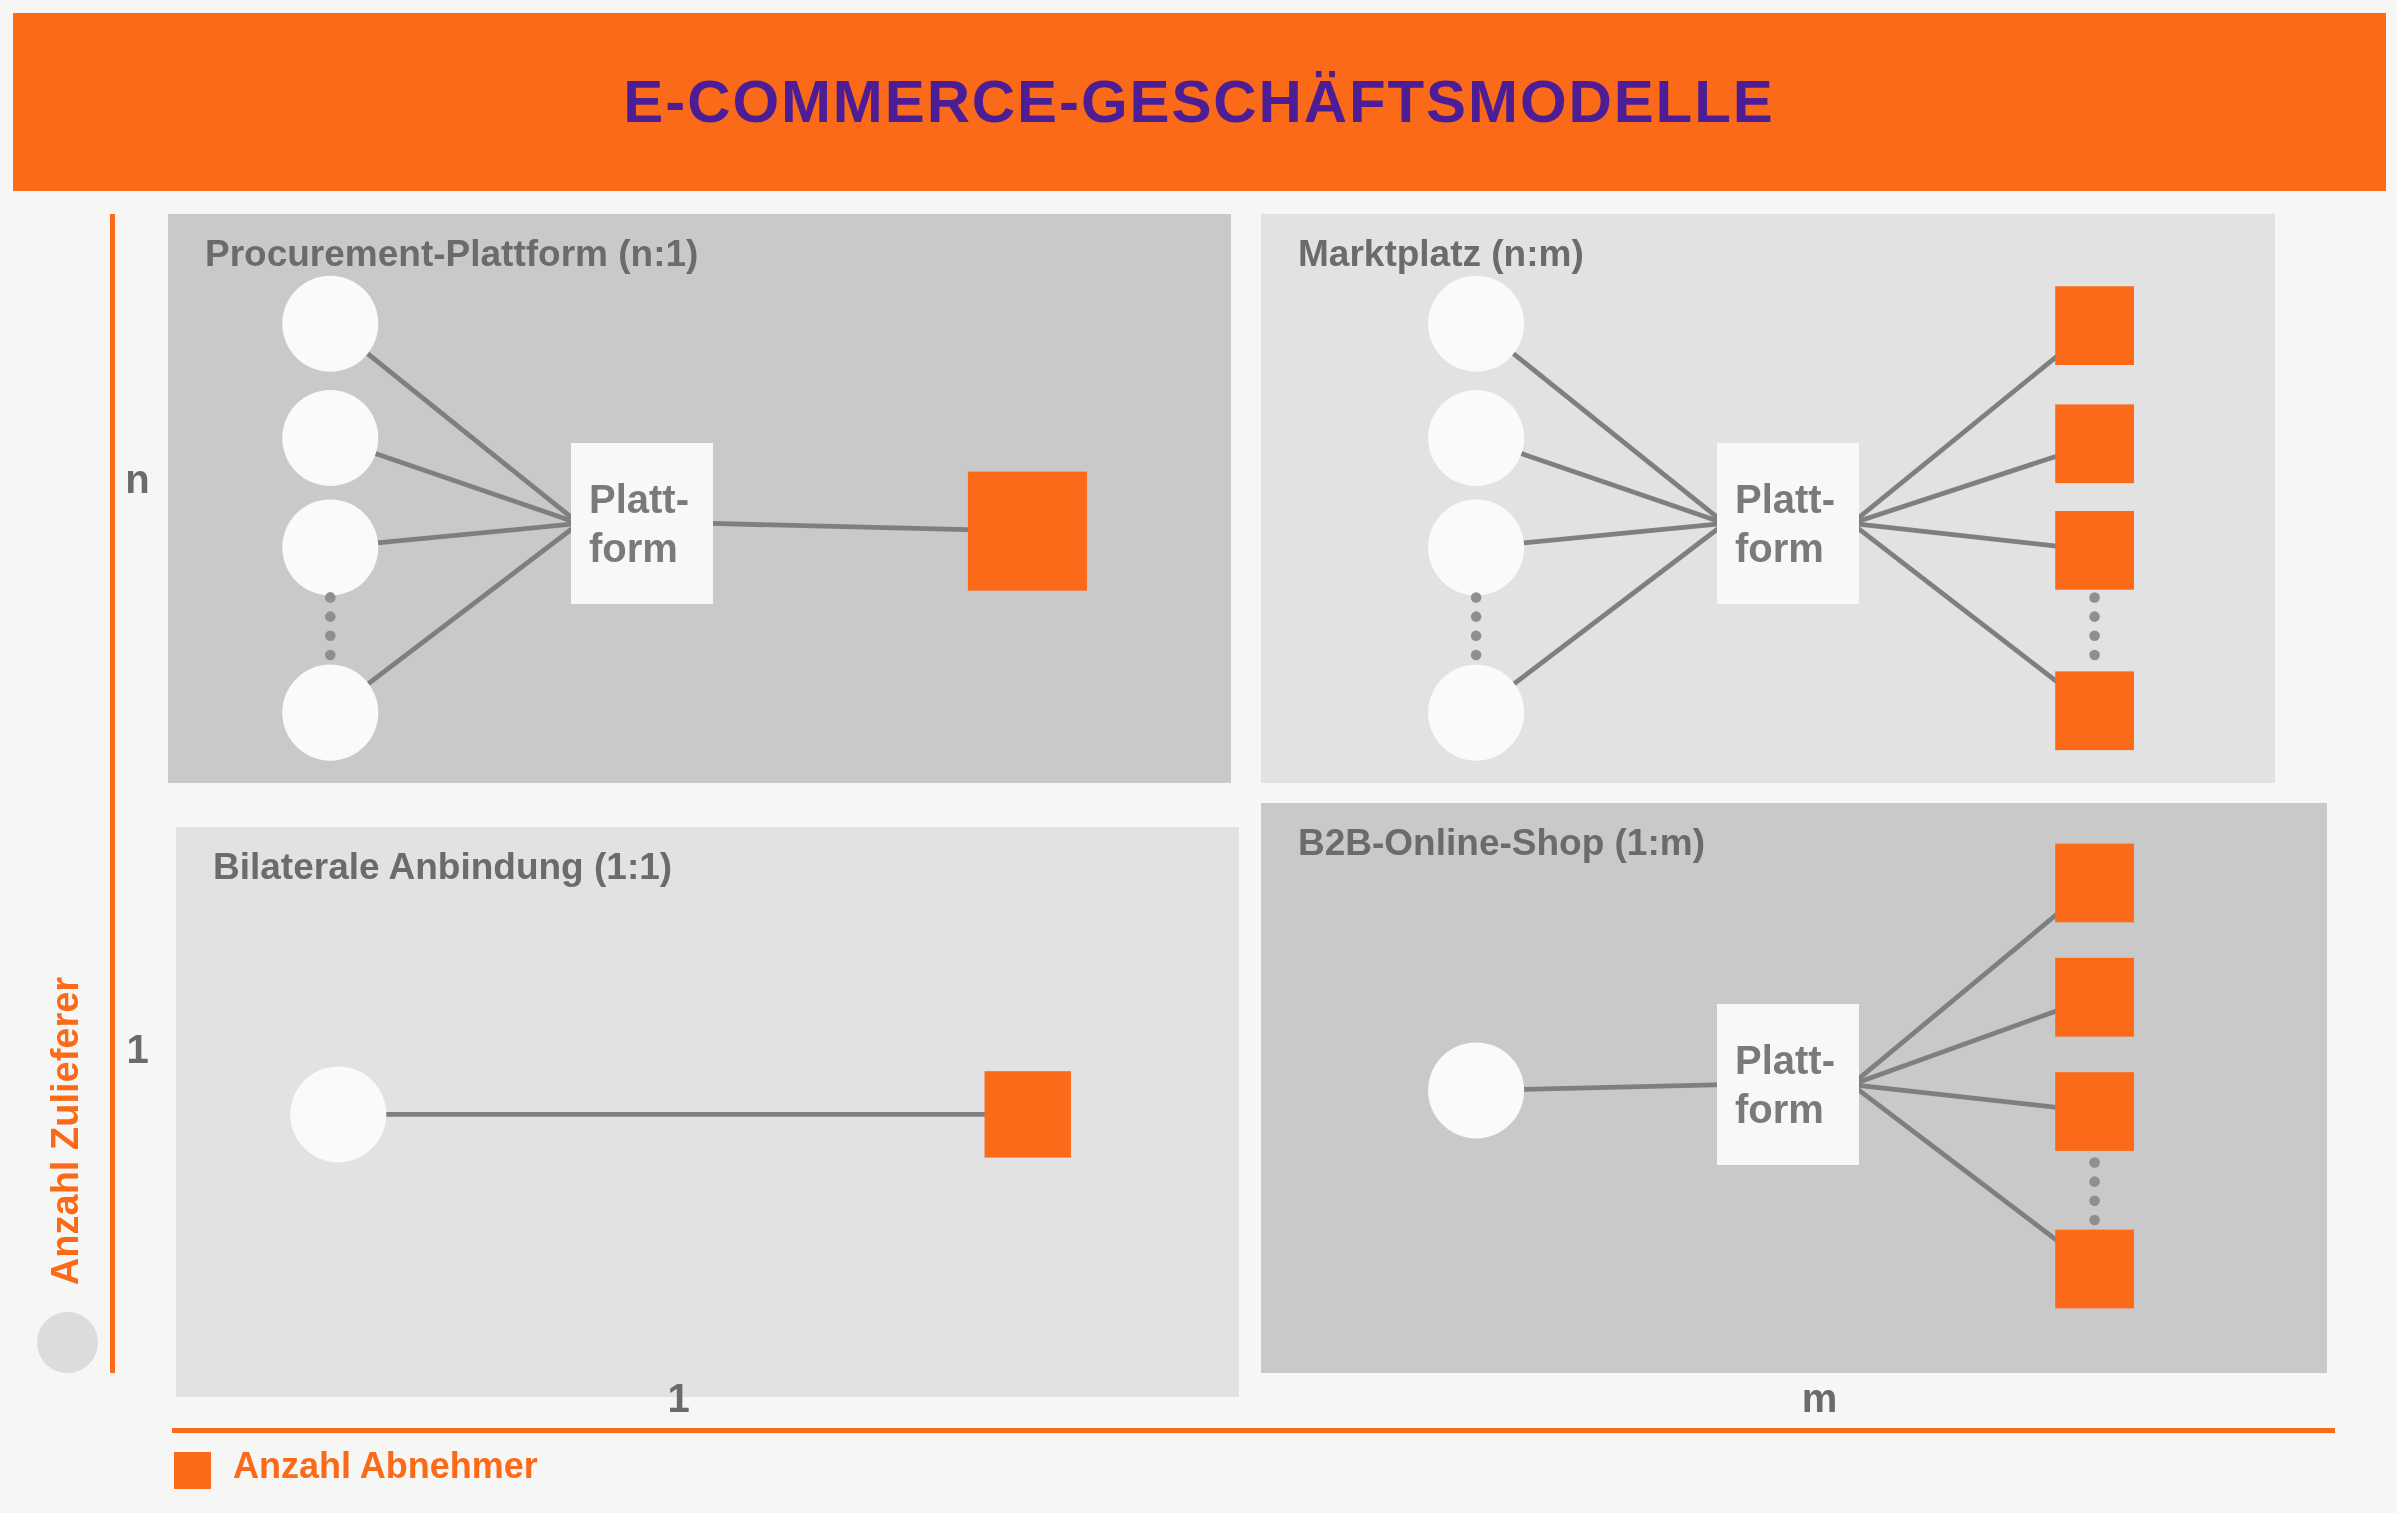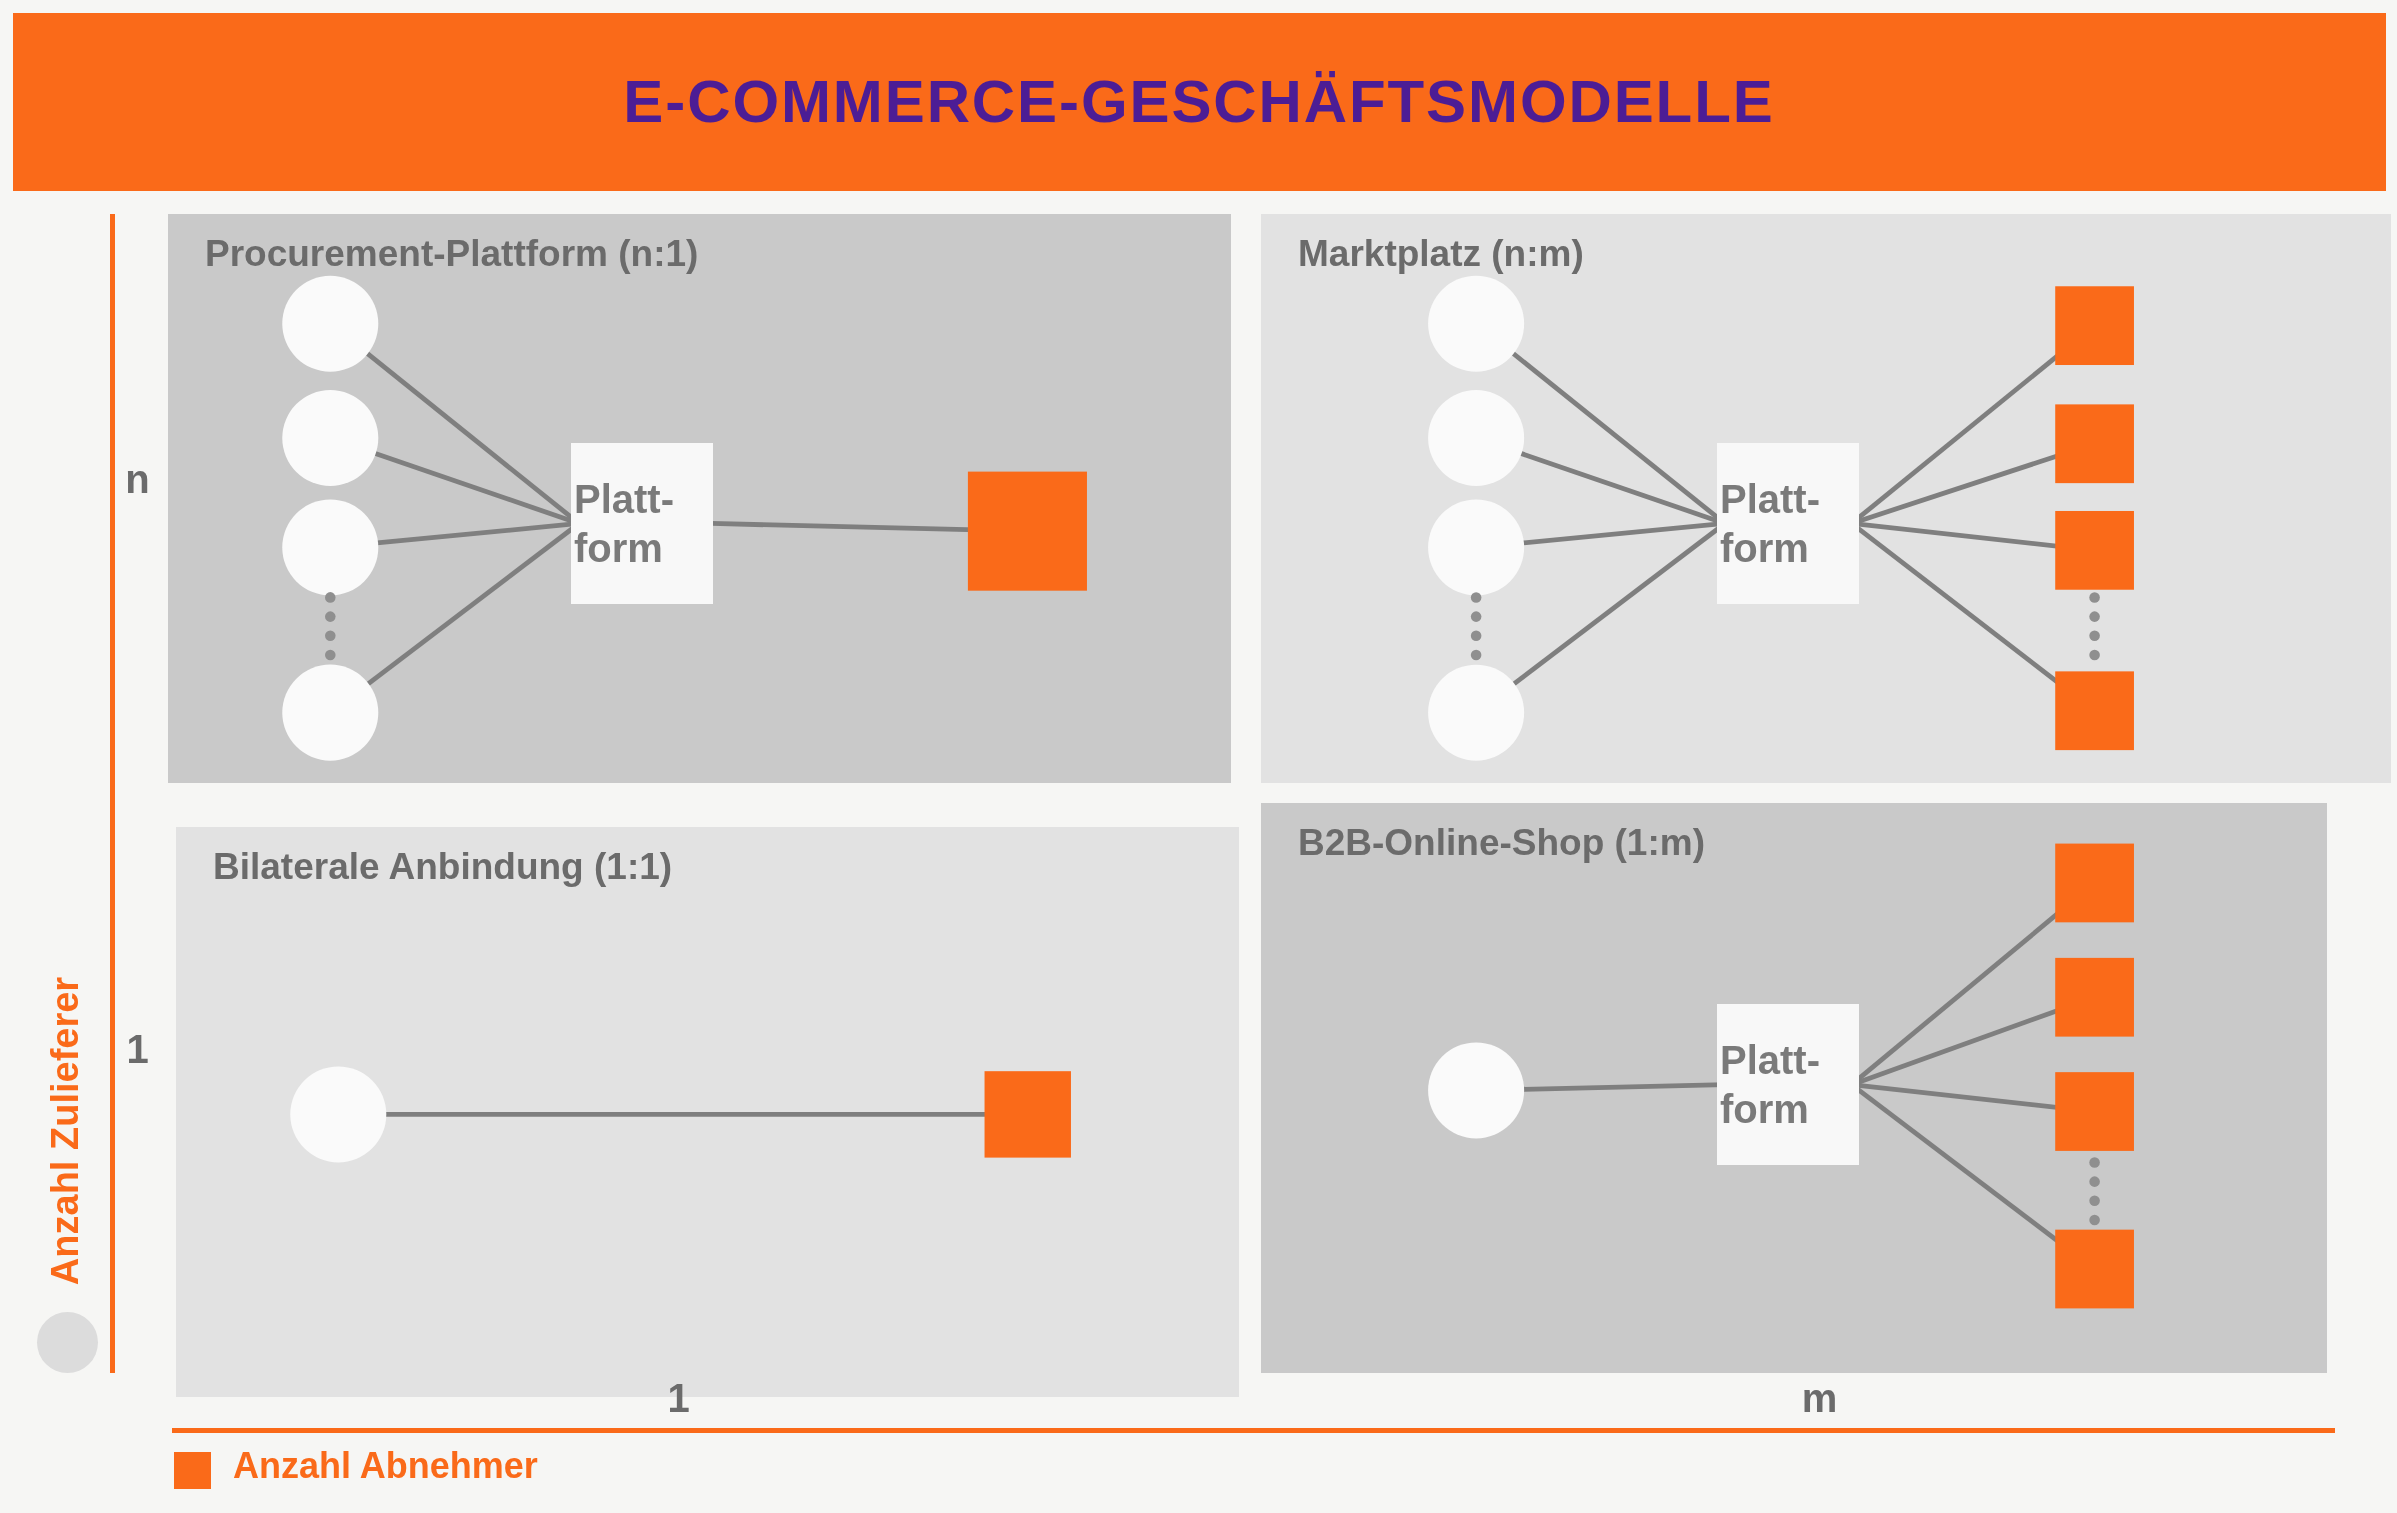--- a/index.html
+++ b/index.html
@@ -22,42 +22,42 @@
     color: #4c1d95;
     font-size: 60px;
     font-weight: bold;
     letter-spacing: 1.9px;
     white-space: nowrap;
   }
   .quadrant { position: absolute; }
   .q-dark  { background: var(--quadrant-dark-gray, #C9C9C9); }
   .q-light { background: var(--quadrant-light-gray, #E2E2E2); }
   .q1 { left: 168px;  top: 214px; width: 1063px; height: 569px; }
-  .q2 { left: 1261px; top: 214px; width: 1130px; height: 569px; }
+  .q2 { left: 1261px; top: 214px; width: 1014px; height: 569px; }
   .q3 { left: 176px;  top: 803px; width: 1063px; height: 570px; margin-top: 24px; }
   .q4 { left: 1261px; top: 803px; width: 1066px; height: 570px; }
   .quadrant svg { position: absolute; left: 0; top: 0; }
   .q-title {
     position: absolute;
     left: 37px; top: 19px;
     font-size: 37px;
     font-weight: 600;
     color: var(--text-gray, #6B6B6B);
     white-space: nowrap;
   }
   .platform-box {
     position: absolute;
     width: 142px; height: 161px;
     background: var(--platform-box-fill, #F8F8F8);
     color: #7A7A7A;
     font-size: 40px;
     font-weight: 600;
     line-height: 1.22;
     display: flex; flex-direction: column; justify-content: center;
-    padding-left: 3px;
+    padding-left: 18px;
     box-sizing: border-box;
   }
   .pb-q1 { left: 403px; top: 229px; }
   .pb-q2 { left: 456px; top: 229px; }
   .pb-q4 { left: 456px; top: 201px; }
   .y-axis-line {
     position: absolute;
     left: 110px; top: 214px;
     width: 4.8px; height: 1159px;
     background: var(--accent-orange, #FA6A19);

